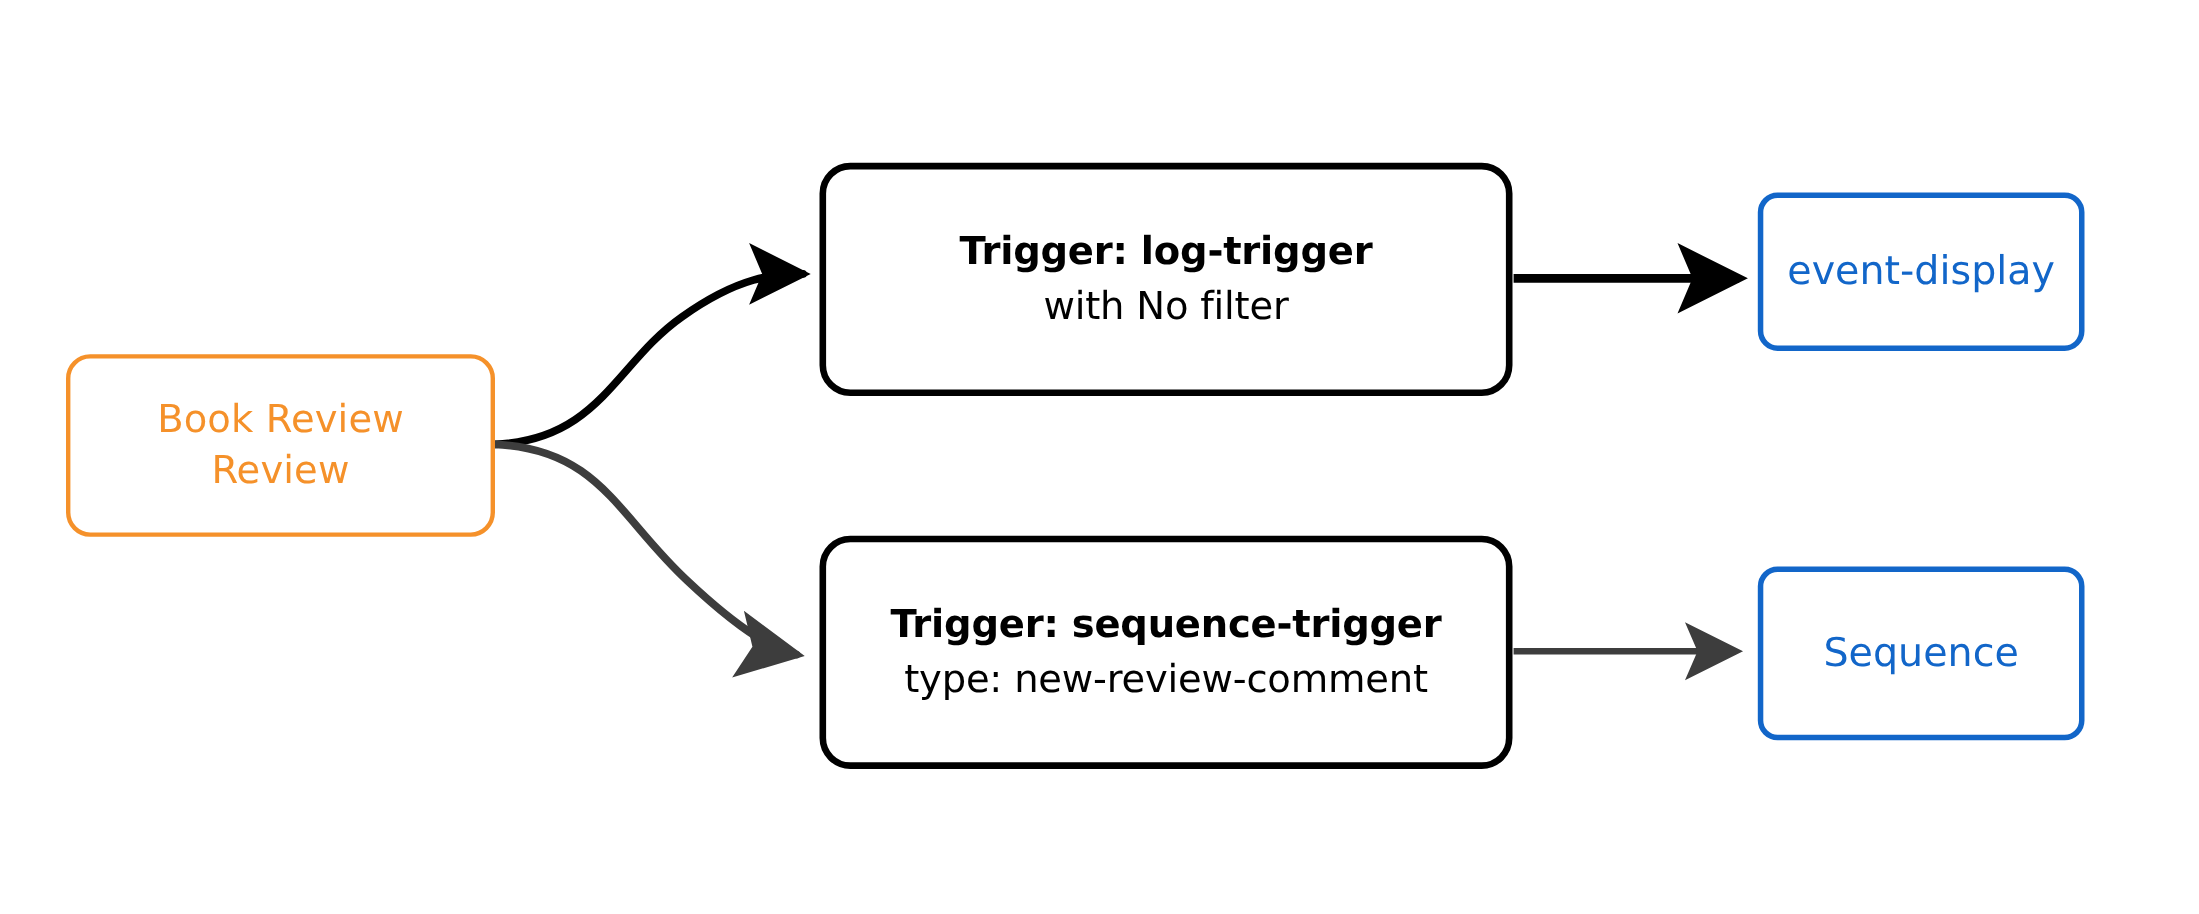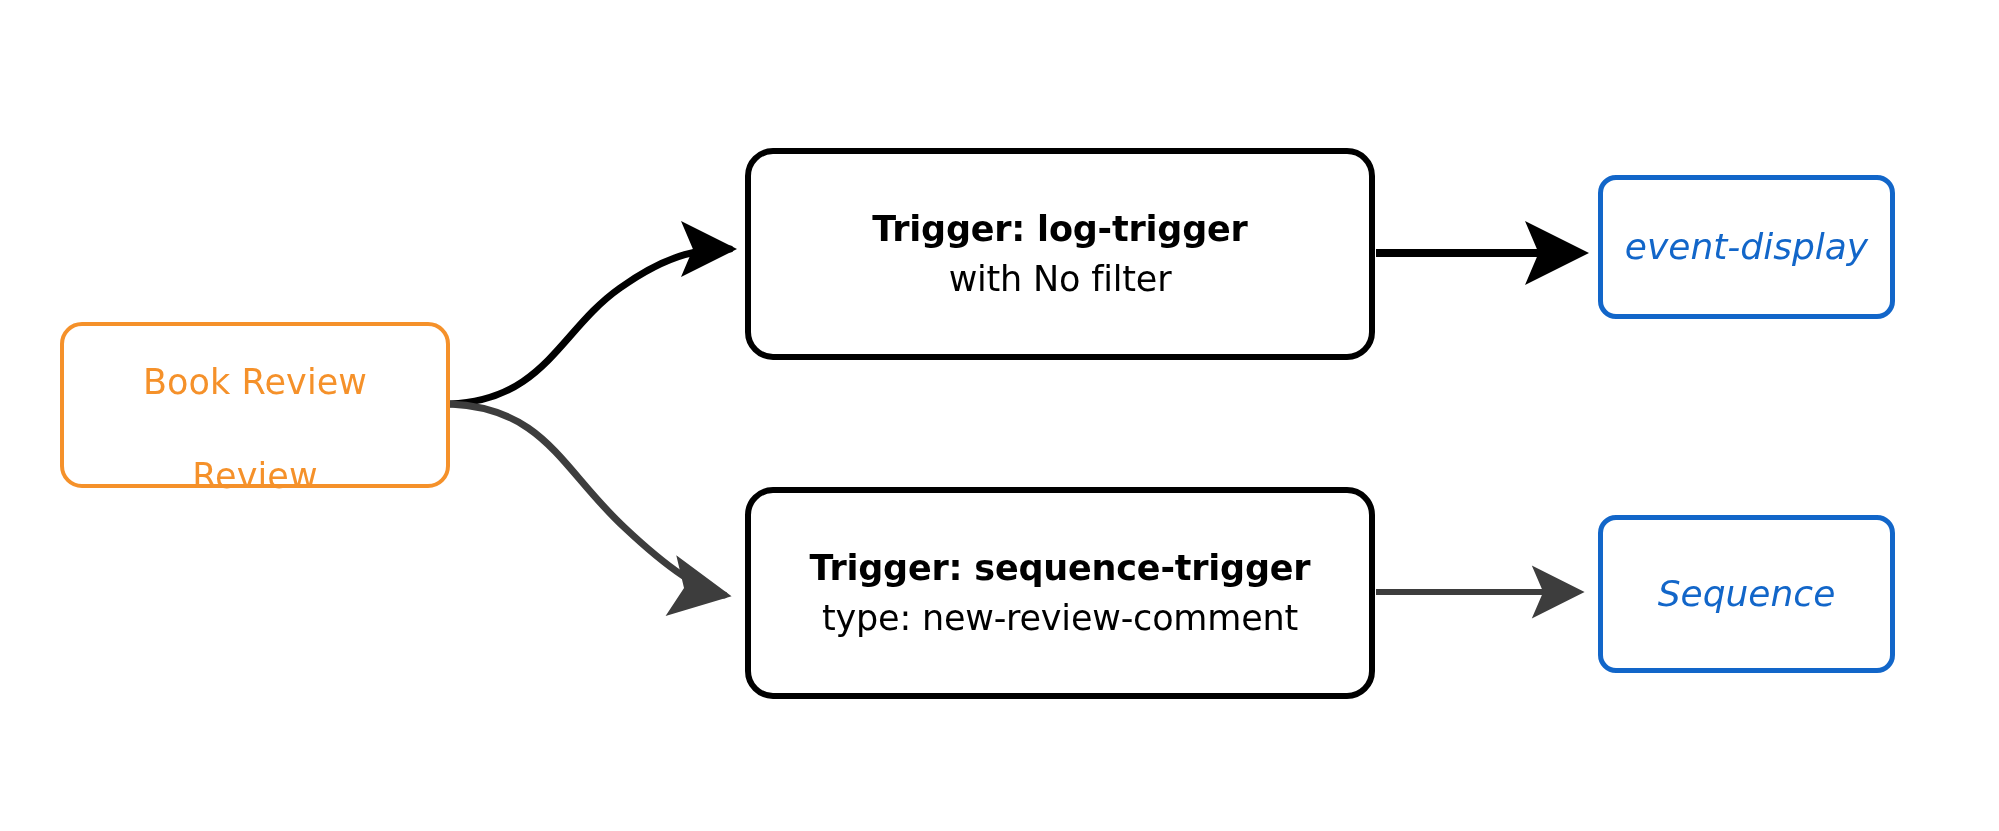--- a/index.html
+++ b/index.html
@@ -47,21 +47,20 @@
     height: 166px;
     border: 4px solid #f5912a;
     border-radius: 22px;
   }
   .node-broker .node-line {
     color: #f5912a;
     font-size: 35px;
     line-height: 46px;
     font-weight: 400;
     letter-spacing: 0.1px;
-    margin-top: 48px;
   }
 
   
   .node-trigger {
     left: 745px;
     width: 630px;
     border: 6px solid #000000;
     border-radius: 28px;
     color: #000000;
   }
@@ -84,21 +83,20 @@
     line-height: 50px;
     font-weight: 400;
     letter-spacing: -0.2px;
   }
 
   
   .node-blue {
     left: 1598px;
     border: 5px solid #1266c9;
     border-radius: 18px;
-    font-style: italic;
   }
   .node-blue .node-line {
     color: #1266c9;
     font-size: 36px;
     line-height: 46px;
     font-weight: 400;
   }
   #node-event-display {
     top: 175px;
     width: 297px;

